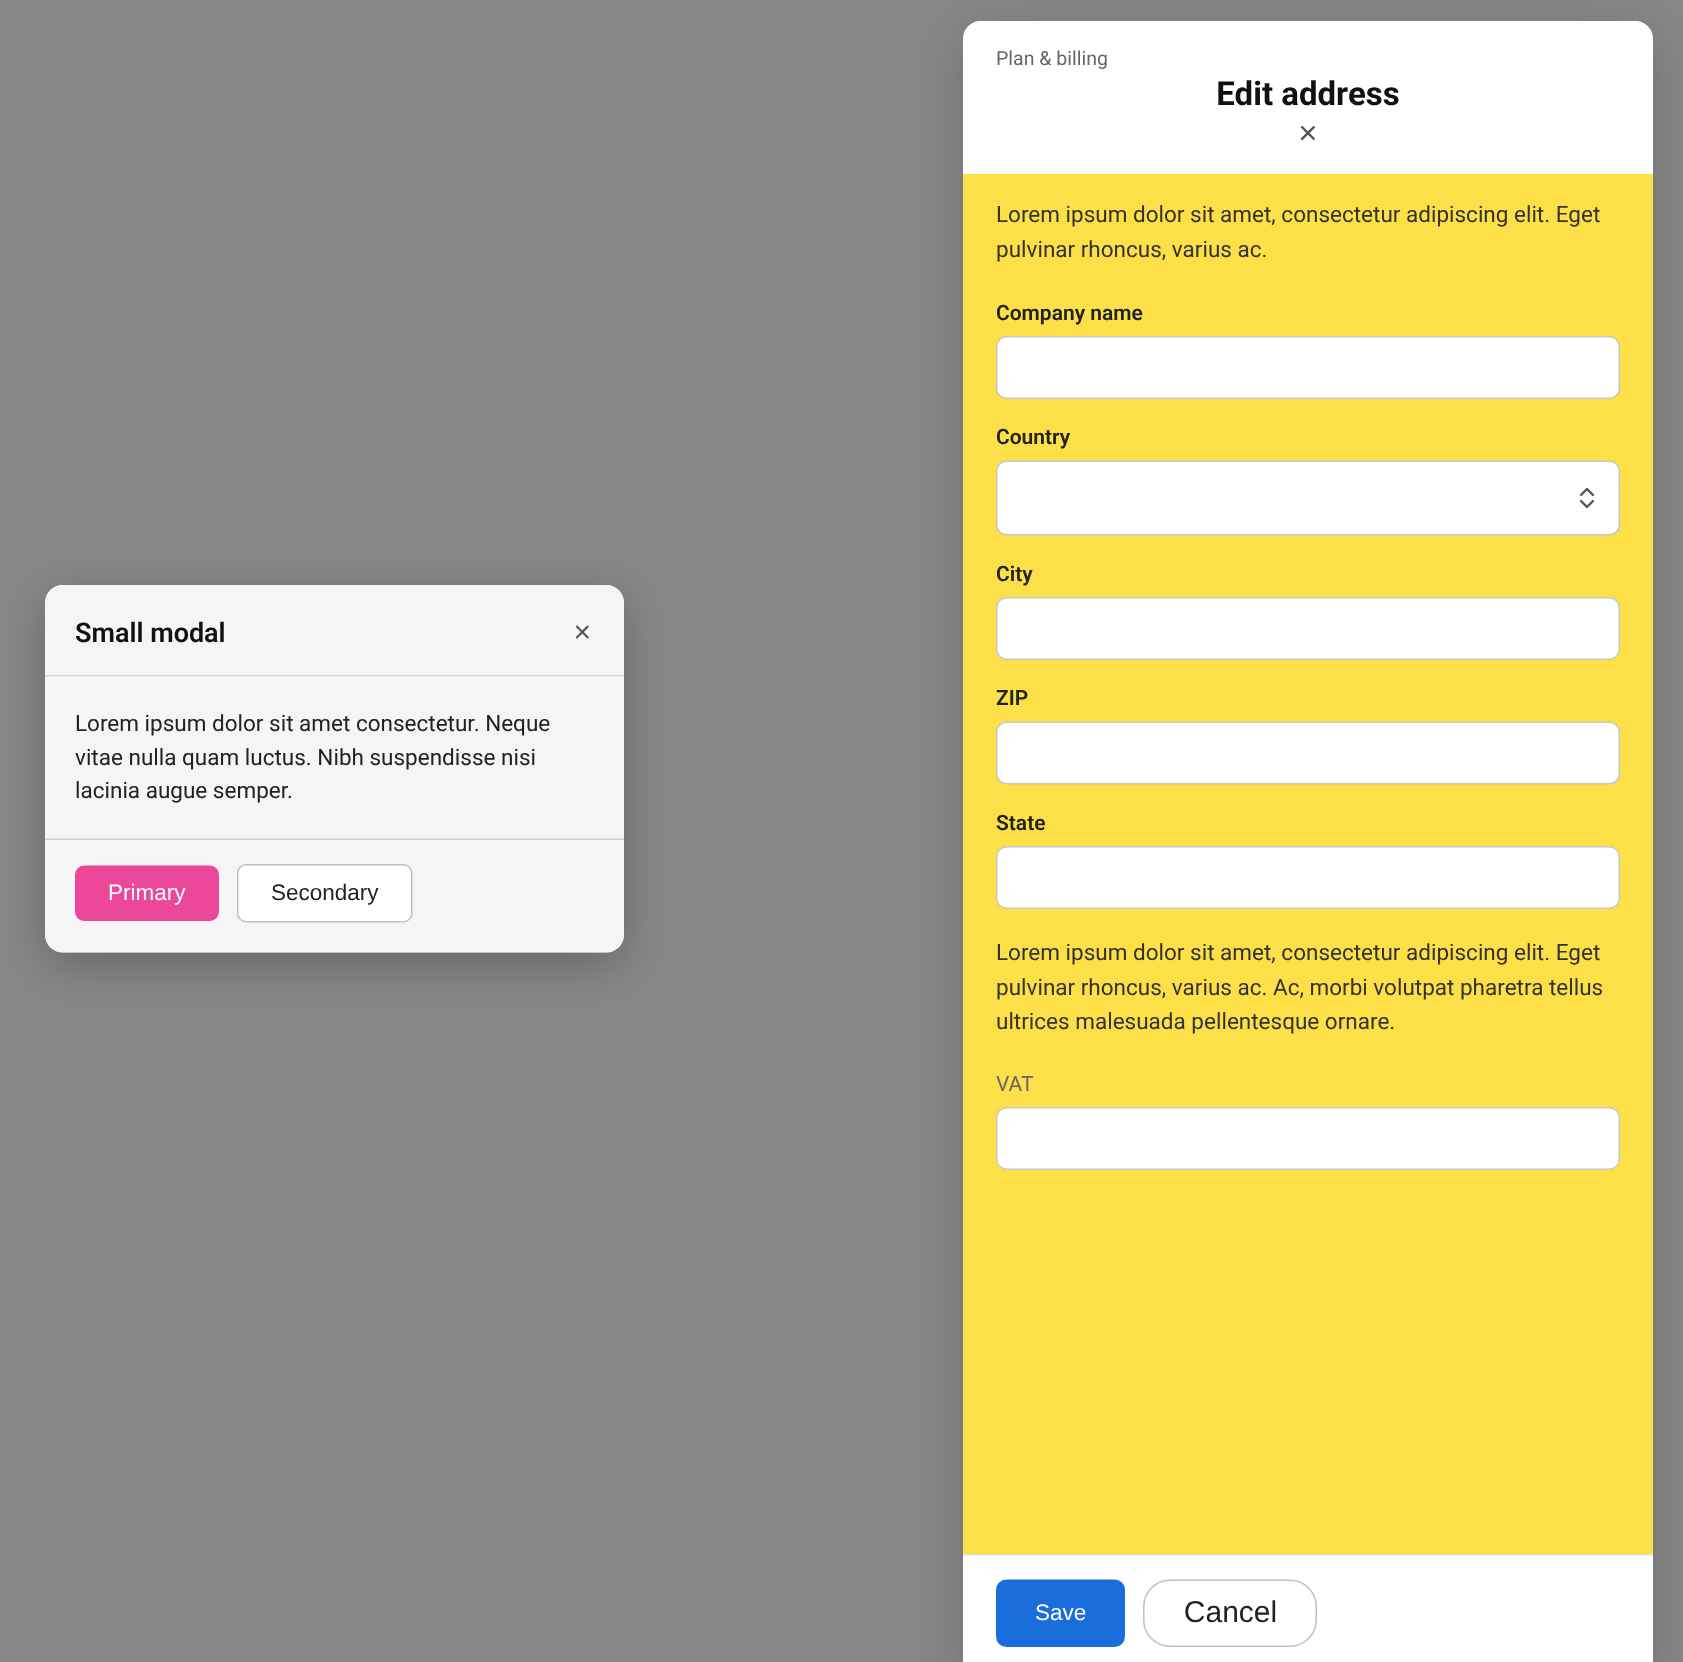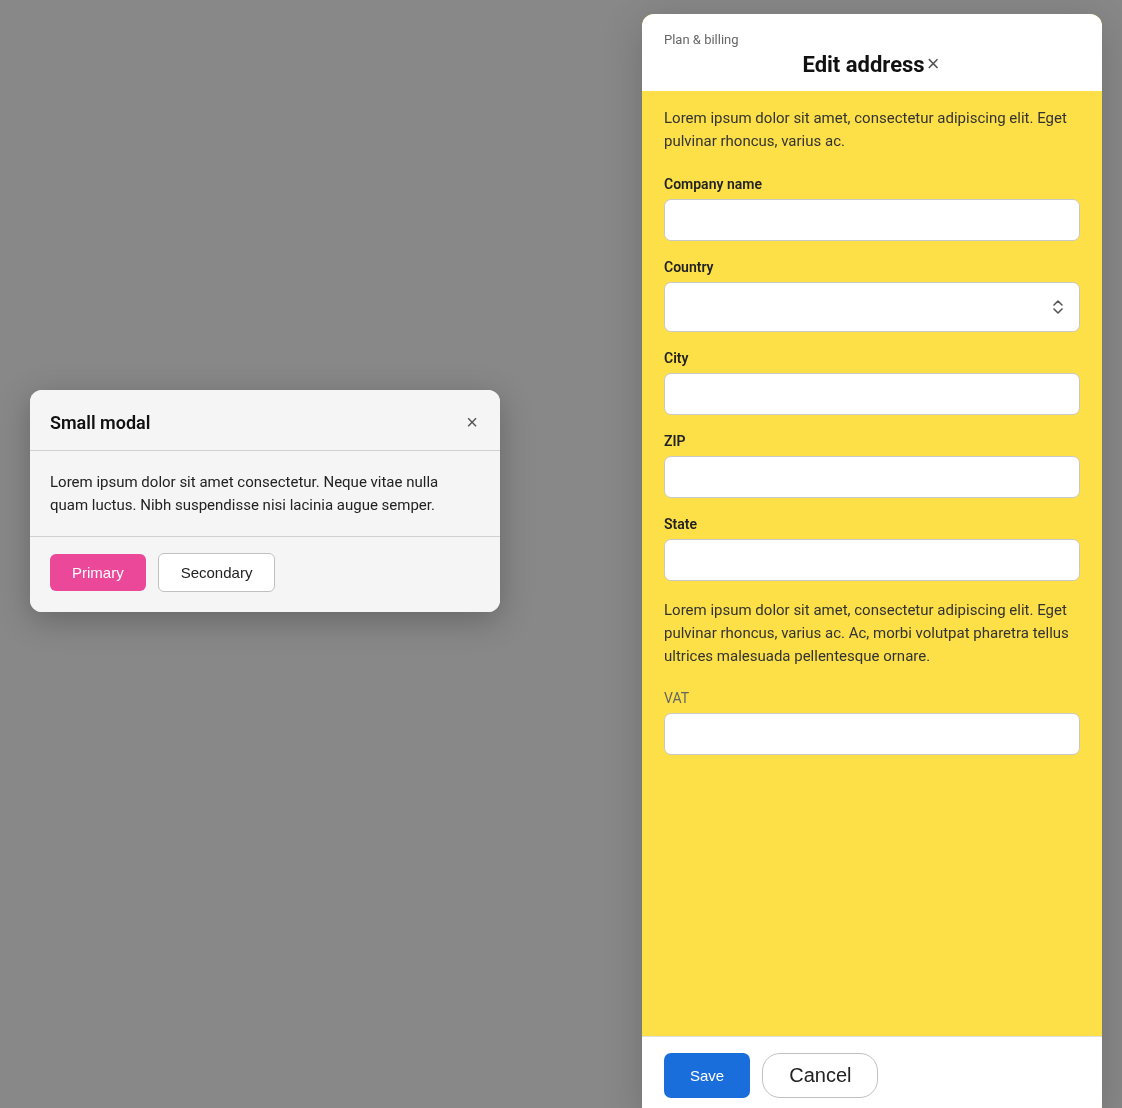--- a/index.html
+++ b/index.html
@@ -15,21 +15,21 @@
       font-family: -apple-system, BlinkMacSystemFont, 'Segoe UI', Roboto, sans-serif;
       position: relative;
       overflow: hidden;
     }
 
     
     .small-modal {
       position: absolute;
       left: 30px;
       top: 390px;
-      width: 470px;
+      width: 386px;
       background: #f5f5f5;
       border-radius: 12px;
       box-shadow: 0 8px 32px rgba(0,0,0,0.25);
       overflow: hidden;
     }
 
     .small-modal-header {
       display: flex;
       align-items: center;
       justify-content: space-between;
@@ -127,21 +127,22 @@
 
     .edit-modal-breadcrumb {
       font-size: 13px;
       color: #666;
       margin-bottom: 4px;
     }
 
     .edit-modal-title-row {
       display: flex;
       align-items: center;
-      justify-content: center;
+      justify-content: flex-end;
+      flex-direction: column;
     }
 
     .edit-modal-title {
       font-size: 22px;
       font-weight: 700;
       color: #111;
     }
 
     .edit-close-btn {
       background: none;

